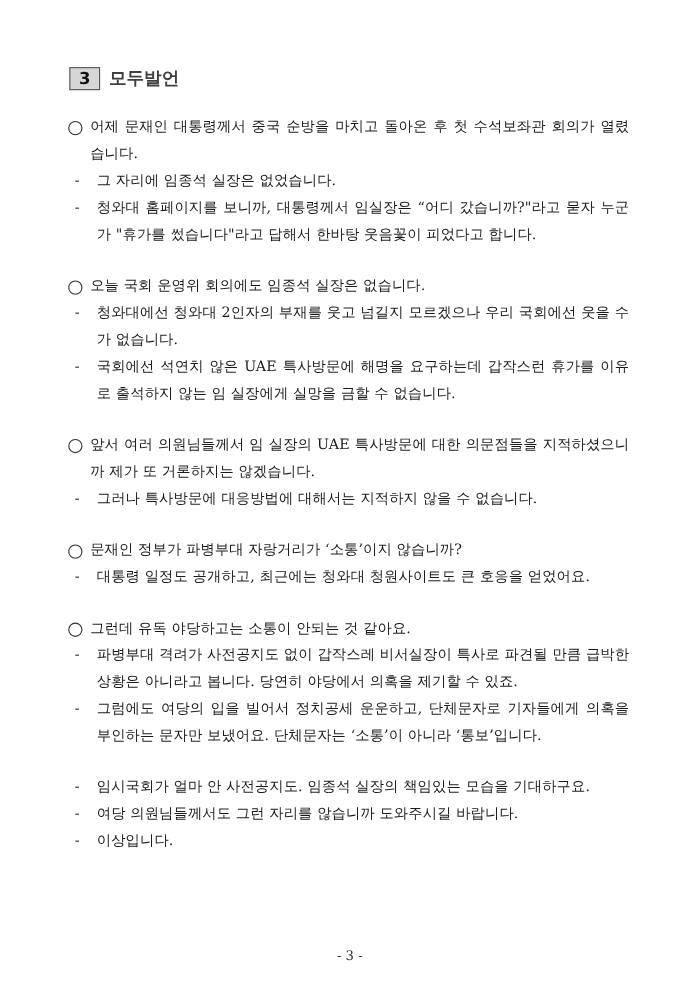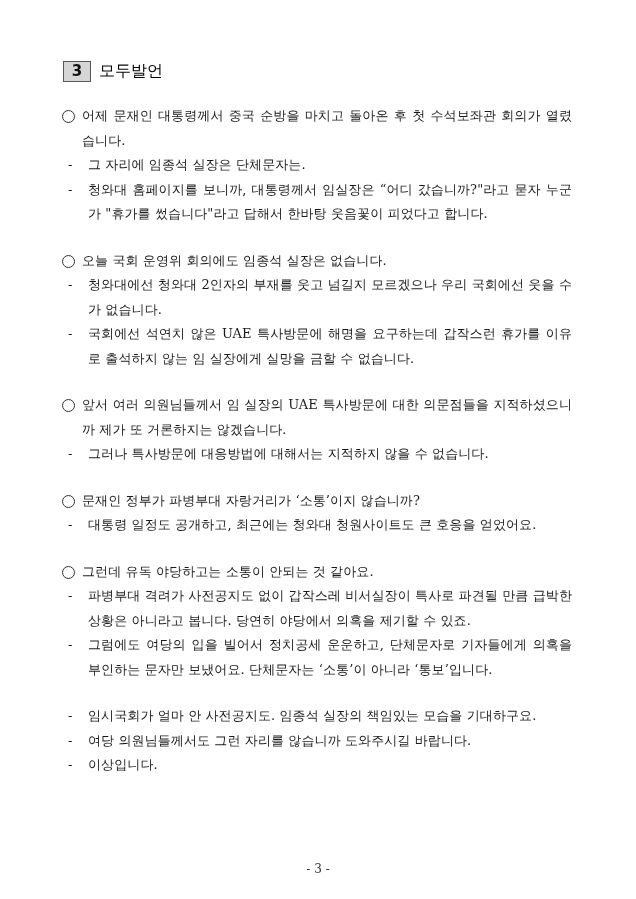--- a/index.html
+++ b/index.html
@@ -14,21 +14,21 @@
     }
     .section-num {
       display: inline-block; width: 26px; height: 19px; line-height: 19px;
       text-align: center; background: #d6d6d6; border: 1px solid #555;
       font-family: "DejaVu Sans", "Liberation Sans", sans-serif;
       font-weight: bold; font-size: 15px; color: #111;
     }
     .section-title {
       margin-left: 8px;
       font-family: "DejaVu Sans", "Liberation Sans", sans-serif;
-      font-weight: normal; font-size: 16px; color: #000000;
+      font-weight: bold; font-size: 16px; color: #404040;
     }
     .content {
       position: absolute; left: 62px; top: 104px; width: 510px;
       font-size: 13px; line-height: 24.5px; letter-spacing: 0.1px;
     }
     .block { margin: 0 0 22px 0; }
     .line {
       position: relative; padding-left: 20px; text-align: justify;
       text-align-last: left;
     }
@@ -51,21 +51,21 @@
 
 <div class="section-header">
   <span class="section-num">3</span>
   <span class="section-title">모두발언</span>
 </div>
 
 <div class="content">
 
   <div class="block">
     <div class="line"><span class="bullet-circle"></span><span>어제 문재인 대통령께서 중국 순방을 마치고 돌아온 후 첫 수석보좌관 회의가 열렸습니다.</span></div>
-    <div class="line sub"><span class="mark">-</span><span>그 자리에 임종석 실장은 단체문자는.</span></div>
+    <div class="line sub"><span class="mark">-</span><span>그 자리에 임종석 실장은 없었습니다.</span></div>
     <div class="line sub"><span class="mark">-</span><span>청와대 홈페이지를 보니까, 대통령께서 임실장은 “어디 갔습니까?"라고 묻자 누군가 "휴가를 썼습니다"라고 답해서 한바탕 웃음꽃이 피었다고 합니다.</span></div>
   </div>
 
   <div class="block">
     <div class="line"><span class="bullet-circle"></span><span>오늘 국회 운영위 회의에도 임종석 실장은 없습니다.</span></div>
     <div class="line sub"><span class="mark">-</span><span>청와대에선 청와대 2인자의 부재를 웃고 넘길지 모르겠으나 우리 국회에선 웃을 수가 없습니다.</span></div>
     <div class="line sub"><span class="mark">-</span><span>국회에선 석연치 않은 UAE 특사방문에 해명을 요구하는데 갑작스런 휴가를 이유로 출석하지 않는 임 실장에게 실망을 금할 수 없습니다.</span></div>
   </div>
 
   <div class="block">

